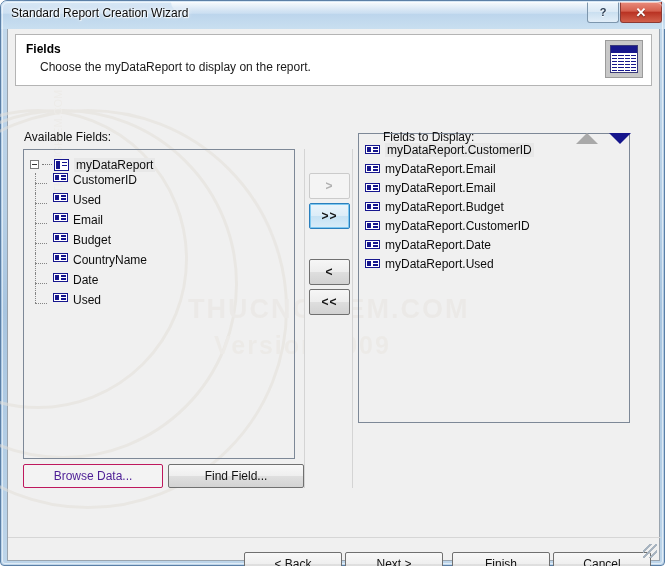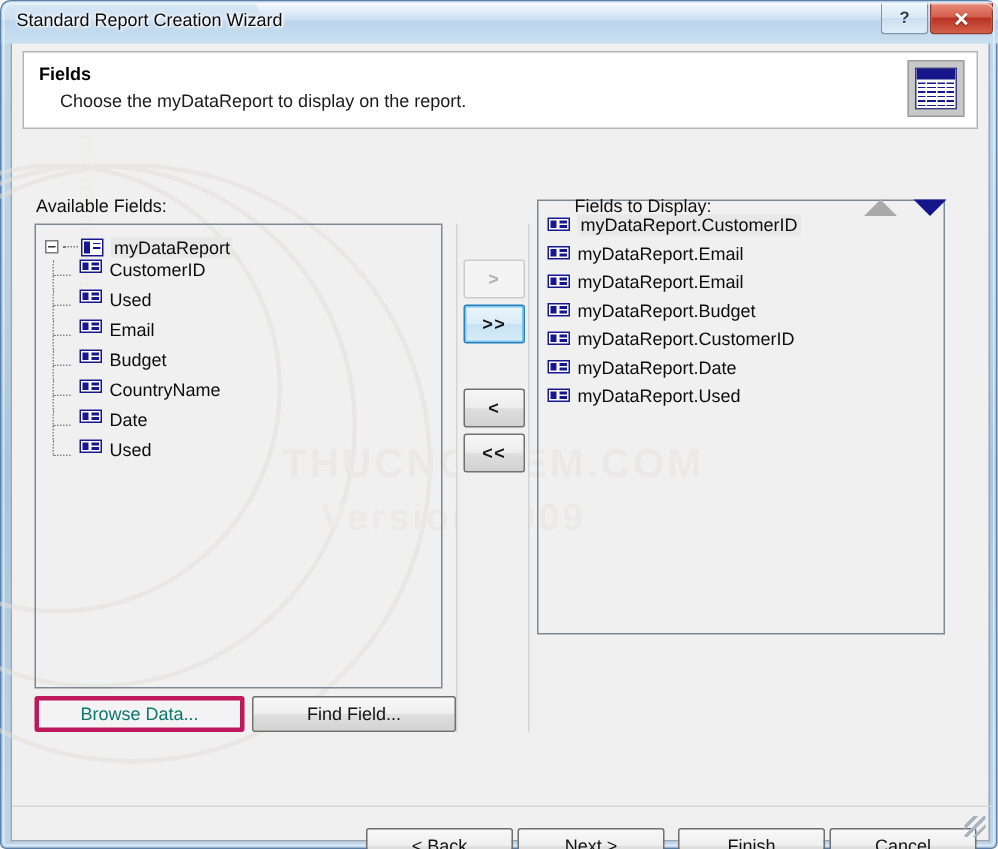--- a/index.html
+++ b/index.html
@@ -344,23 +344,23 @@
     display: flex; align-items: center; justify-content: center;
     border-radius: 2px;
     z-index: 60;
   }
   .btn.normal {
     border: 1px solid #707070;
     background: linear-gradient(to bottom, #f8f8f8 0%, #efefef 48%, #dfdfdf 52%, #d3d3d3 100%);
     color: #121212;
   }
   .btn.disabled {
-    border: 3px solid #be185d;
+    border: 1px solid #be185d;
     background: #f3f3f3;
-    color: #0f766e;
+    color: #4c1d95;
   }
   #btn-browse { left: 15px; top: 435px; width: 140px; }
   #btn-find   { left: 160px; top: 435px; width: 136px; }
 
   
   #footer-sep {
     position: absolute;
     left: 0; top: 508px; width: 653px; height: 1px;
     background: #d6d6d6;
   }

